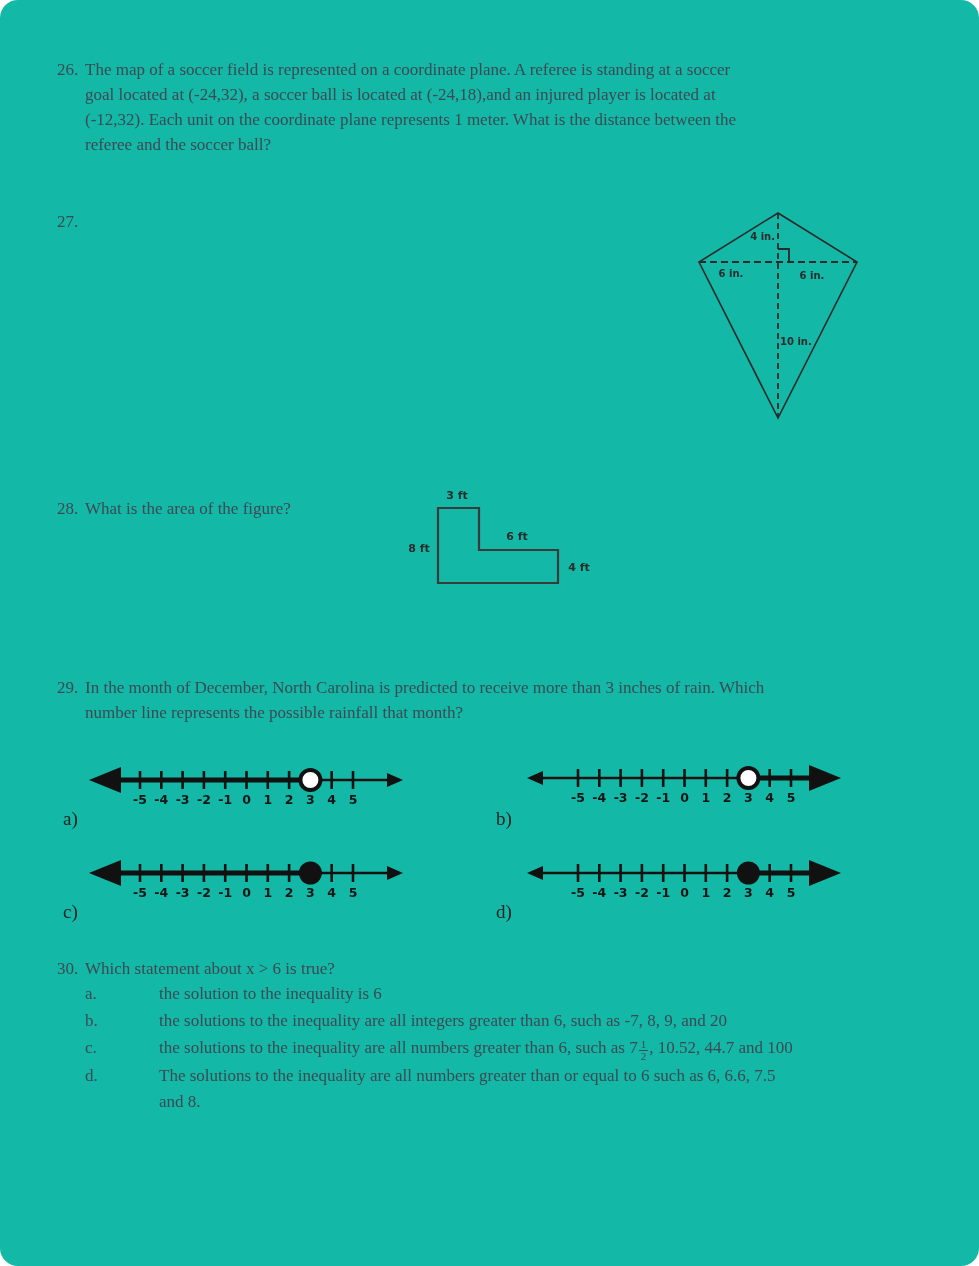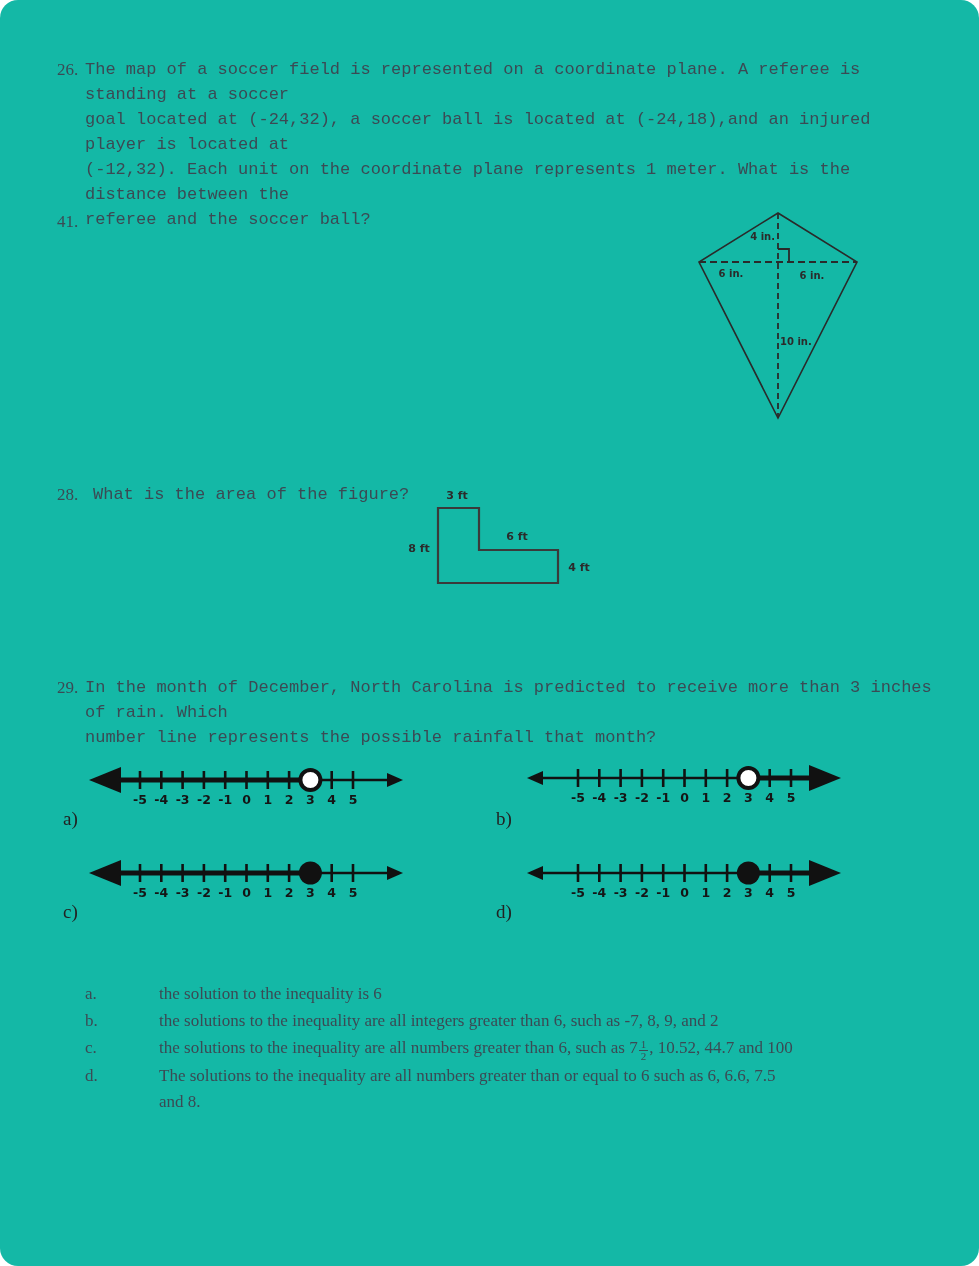--- a/index.html
+++ b/index.html
@@ -1,23 +1,23 @@
 <!DOCTYPE html>
 <html><head>
 <meta charset="utf-8">
 <style>
   html,body{margin:0;padding:0;background:#fff;}
   .page{position:relative;width:979px;height:1266px;background:#14b8a6;
         font-family:"Liberation Serif",serif;color:#3b4a54;overflow:hidden;border-radius:18px;}
   .qblock{position:absolute;display:flex;font-size:17px;line-height:25px;}
   .qnum{flex:0 0 28px;}
-  .qtext{white-space:pre-line;font-family:Liberation Mono, monospace;}
+  .qtext{white-space:pre-line;}
   .q26{left:57px;top:57px;width:880px;}
   .q27{left:57px;top:209px;width:620px;}
-  .q28{left:57px;top:482px;width:400px;gap:8px;}
+  .q28{left:57px;top:496px;width:400px;}
   .q29{left:57px;top:675px;width:880px;}
   .q30{left:57px;top:956px;width:880px;}
   .options{position:absolute;left:85px;top:981px;width:870px;font-size:17px;}
   .opt{display:flex;line-height:26px;margin-bottom:1px;}
   .opt-letter{flex:0 0 30px;}
   .opt-text{white-space:pre-line;margin-left:44px;}
   .frac{display:inline-block;text-align:center;vertical-align:-7px;line-height:1;
         font-size:11px;margin:0 1px;}
   .frac .num{display:block;padding:0 2px;}
   .frac .den{display:block;border-top:1px solid #3b4a54;padding:0 2px;}
@@ -43,21 +43,21 @@
 
   <div class="qblock q26">
     <span class="qnum">26.</span>
     <span class="qtext">The map of a soccer field is represented on a coordinate plane. A referee is standing at a soccer
 goal located at (-24,32), a soccer ball is located at (-24,18),and an injured player is located at
 (-12,32). Each unit on the coordinate plane represents 1 meter. What is the distance between the
 referee and the soccer ball?</span>
   </div>
 
   <div class="qblock q27">
-    <span class="qnum">41.</span>
+    <span class="qnum">27.</span>
   </div>
 
   <svg class="fig kite-fig" width="185" height="225" viewBox="0 0 185 225">
     <polygon points="90,8 169,57 90,213 11,57" fill="none" stroke="#2a2a2a" stroke-width="1.6"></polygon>
     <line x1="11" y1="57" x2="169" y2="57" stroke="#2a2a2a" stroke-width="1.8" stroke-dasharray="7 4"></line>
     <line x1="90" y1="8" x2="90" y2="213" stroke="#2a2a2a" stroke-width="1.8" stroke-dasharray="6 4"></line>
     <polyline points="90,44 101,44 101,57" fill="none" stroke="#2a2a2a" stroke-width="1.8"></polyline>
     <text class="figtext" x="87" y="35" font-size="10" text-anchor="end">4 in.</text>
     <text class="figtext" x="43" y="72" font-size="10" text-anchor="middle">6 in.</text>
     <text class="figtext" x="124" y="74" font-size="10" text-anchor="middle">6 in.</text>
@@ -198,29 +198,33 @@
         <line x1="268" y1="18" x2="268" y2="36" stroke="#111" stroke-width="2.6"></line>
         <text x="268" y="51" text-anchor="middle" fill="#151515" font-family="&quot;DejaVu Sans&quot;, sans-serif" font-size="12.5" font-weight="bold">5</text>
         <circle cx="225.4" cy="27" r="11.5" fill="#111"></circle>
       </svg></div>
 
   <div class="nl-letter lbl-a">a)</div>
   <div class="nl-letter lbl-b">b)</div>
   <div class="nl-letter lbl-c">c)</div>
   <div class="nl-letter lbl-d">d)</div>
 
+  <div class="qblock q30">
+    <span class="qnum">30.</span>
+    <span class="qtext">Which statement about x &gt; 6 is true?</span>
+  </div>
 
   <div class="options">
     <div class="opt">
       <span class="opt-letter">a.</span>
       <span class="opt-text">the solution to the inequality is 6</span>
     </div>
     <div class="opt">
       <span class="opt-letter">b.</span>
-      <span class="opt-text">the solutions to the inequality are all integers greater than 6, such as -7, 8, 9, and 2</span>
+      <span class="opt-text">the solutions to the inequality are all integers greater than 6, such as -7, 8, 9, and 20</span>
     </div>
     <div class="opt">
       <span class="opt-letter">c.</span>
       <span class="opt-text"><span>the solutions to the inequality are all numbers greater than 6, such as 7</span><span class="frac"><span class="num">1</span><span class="den">2</span></span><span>, 10.52, 44.7 and 100</span></span>
     </div>
     <div class="opt">
       <span class="opt-letter">d.</span>
       <span class="opt-text">The solutions to the inequality are all numbers greater than or equal to 6 such as 6, 6.6, 7.5
 and 8.</span>
     </div>

